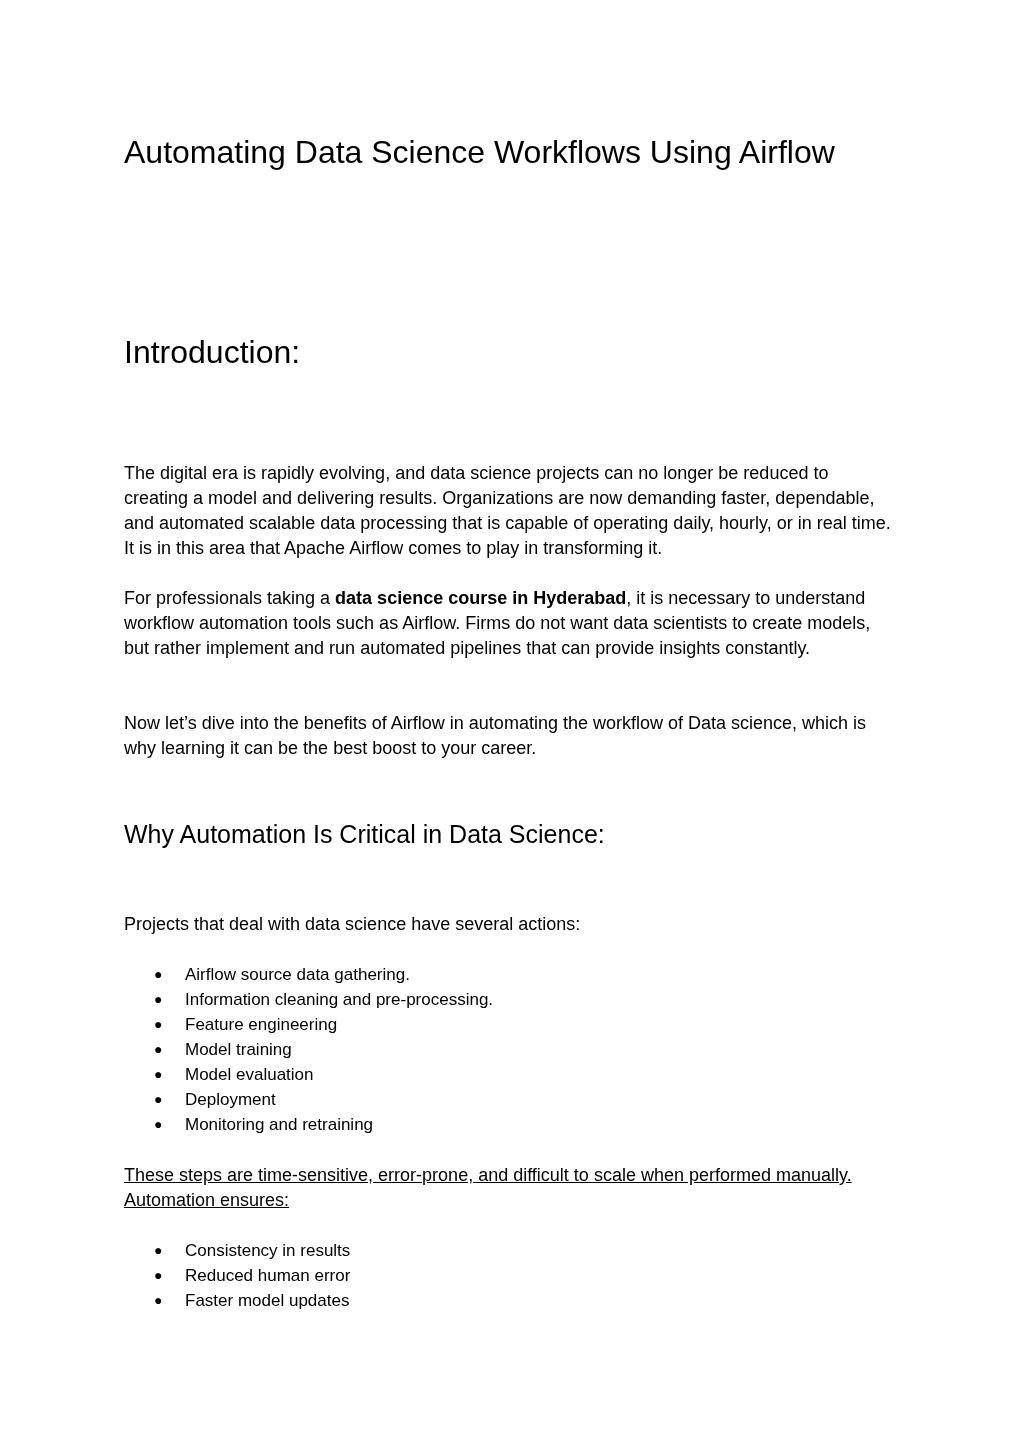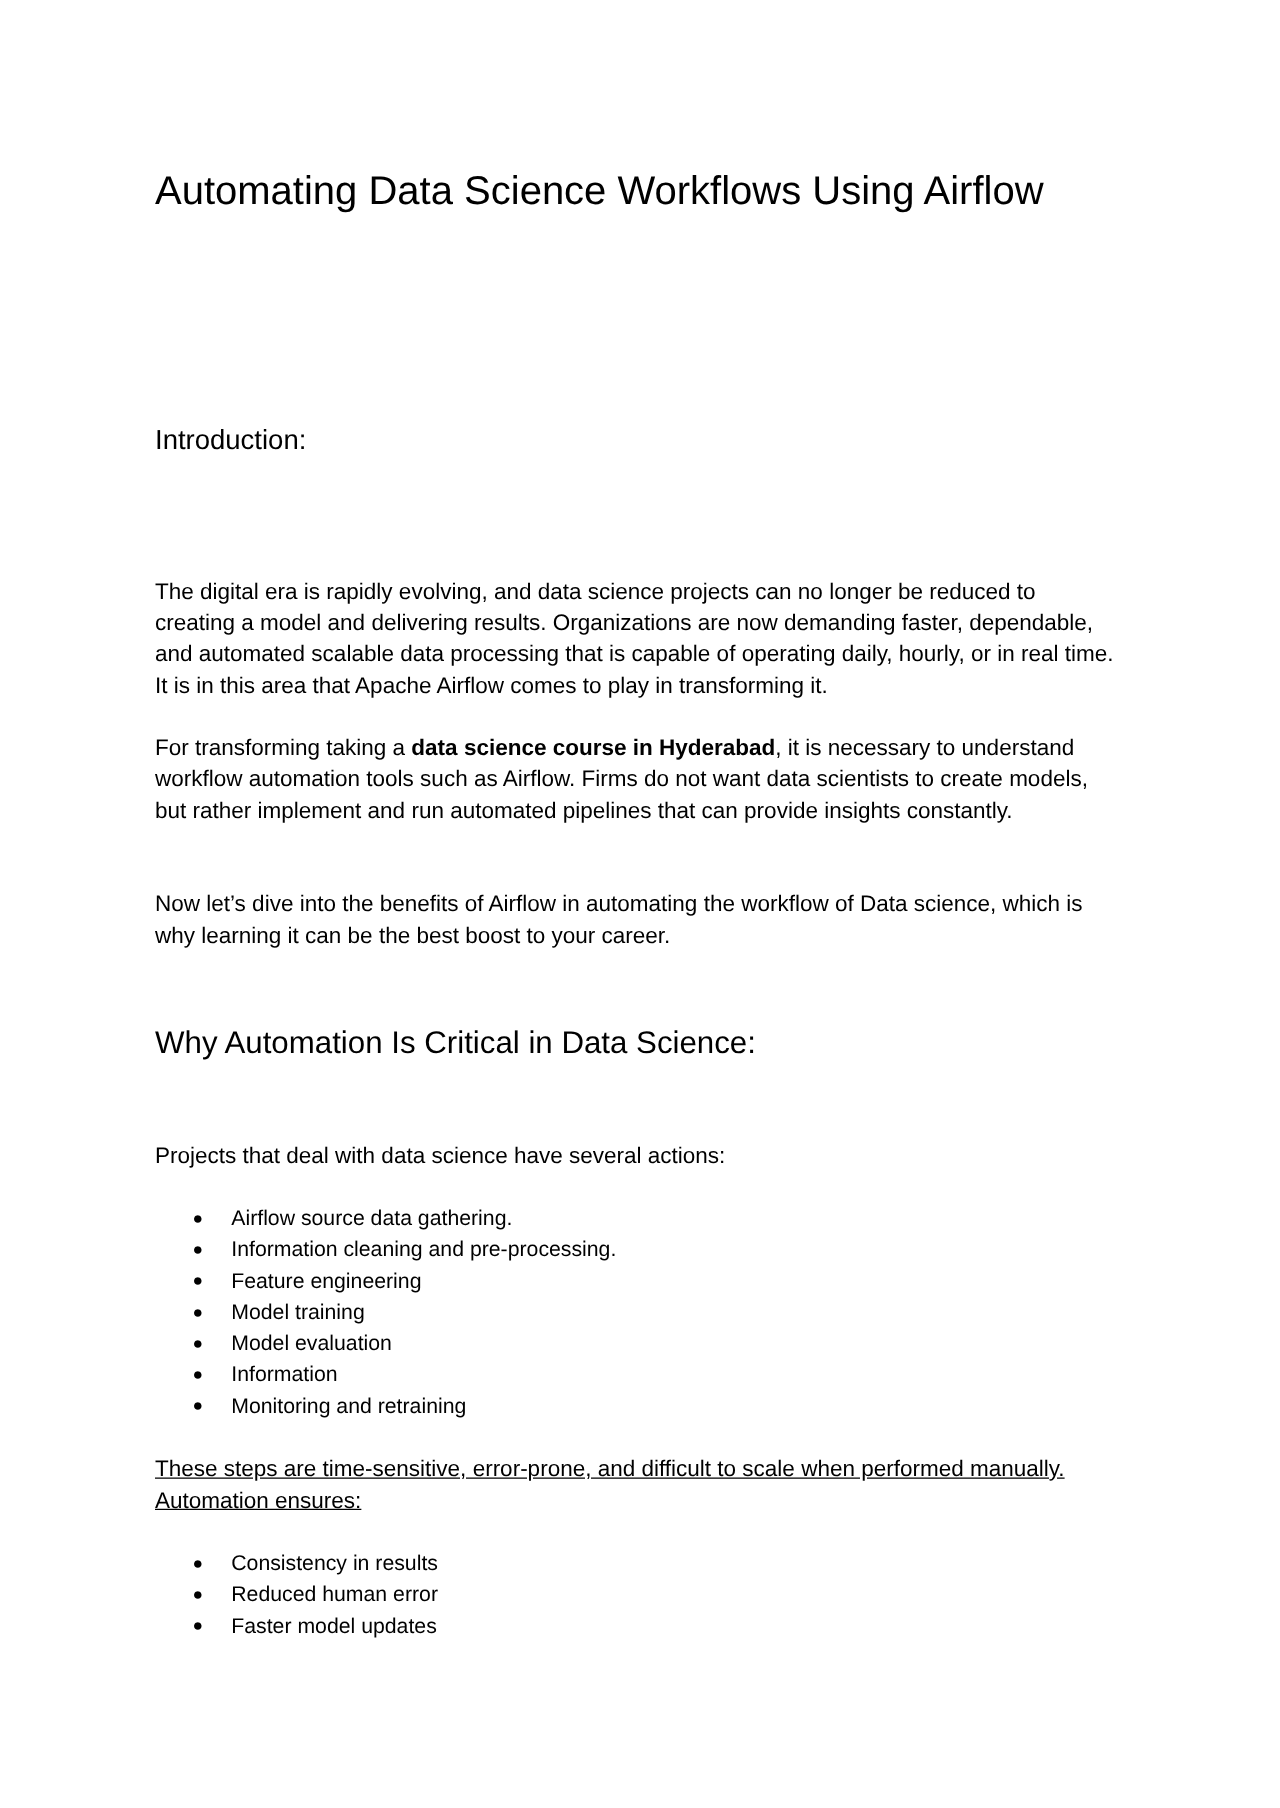--- a/index.html
+++ b/index.html
@@ -1,21 +1,21 @@
 <!DOCTYPE html>
 <html><head>
 <meta charset="utf-8">
 <style>
   html, body { margin: 0; padding: 0; background: #ffffff; }
   body { width: 1024px; height: 1446px; position: relative; overflow: hidden;
          font-family: "Liberation Sans", sans-serif; color: #000000; }
   .page { position: absolute; left: 124px; top: 0; width: 780px; }
   .title { position: absolute; top: 124px; left: 0; font-size: 32px; line-height: 56px; font-weight: normal; margin: 0; width: 780px; }
   .h2 { position: absolute; left: 0; font-weight: normal; margin: 0; }
-  .h2.intro { top: 330px; font-size: 22px; line-height: 44px; }
+  .h2.intro { top: 330px; font-size: 32px; line-height: 44px; }
   .h2.why { top: 816px; font-size: 25px; line-height: 36px; }
   .para { position: absolute; left: 0; width: 770px; font-size: 18px; line-height: 25px; margin: 0; }
   .p1 { top: 461px; }
   .p2 { top: 586px; }
   .p3 { top: 711px; }
   .p4 { top: 912px; }
   .p5 { top: 1163px; text-decoration: underline; }
   ul.list { position: absolute; left: 0; margin: 0; padding: 0; list-style: none; font-size: 17px; line-height: 25px; }
   ul.list li { position: relative; padding-left: 61px; white-space: nowrap; }
   ul.list li .bullet { position: absolute; left: 30px; top: 0; font-size: 14px; }
@@ -26,35 +26,35 @@
 </head>
 <body>
 
 <div class="page">
   <h1 class="title">Automating Data Science Workflows Using Airflow</h1>
 
   <h2 class="h2 intro">Introduction:</h2>
 
   <p class="para p1">The digital era is rapidly evolving, and data science projects can no longer be reduced to creating a model and delivering results. Organizations are now demanding faster, dependable, and automated scalable data processing that is capable of operating daily, hourly, or in real time. It is in this area that Apache Airflow comes to play in transforming it.</p>
 
-  <p class="para p2"><span>For transforming taking a </span><b>data science course in Hyderabad</b><span>, it is necessary to understand workflow automation tools such as Airflow. Firms do not want data scientists to create models, but rather implement and run automated pipelines that can provide insights constantly.</span></p>
+  <p class="para p2"><span>For professionals taking a </span><b>data science course in Hyderabad</b><span>, it is necessary to understand workflow automation tools such as Airflow. Firms do not want data scientists to create models, but rather implement and run automated pipelines that can provide insights constantly.</span></p>
 
   <p class="para p3">Now let’s dive into the benefits of Airflow in automating the workflow of Data science, which is why learning it can be the best boost to your career.</p>
 
   <h2 class="h2 why">Why Automation Is Critical in Data Science:</h2>
 
   <p class="para p4">Projects that deal with data science have several actions:</p>
 
   <ul class="list l1">
     <li><span class="bullet">●</span><span>Airflow source data gathering.</span></li>
     <li><span class="bullet">●</span><span>Information cleaning and pre-processing.</span></li>
     <li><span class="bullet">●</span><span>Feature engineering</span></li>
     <li><span class="bullet">●</span><span>Model training</span></li>
     <li><span class="bullet">●</span><span>Model evaluation</span></li>
-    <li><span class="bullet">●</span><span>Information</span></li>
+    <li><span class="bullet">●</span><span>Deployment</span></li>
     <li><span class="bullet">●</span><span>Monitoring and retraining</span></li>
   </ul>
 
   <p class="para p5">These steps are time-sensitive, error-prone, and difficult to scale when performed manually. Automation ensures:</p>
 
   <ul class="list l2">
     <li><span class="bullet">●</span><span>Consistency in results</span></li>
     <li><span class="bullet">●</span><span>Reduced human error</span></li>
     <li><span class="bullet">●</span><span>Faster model updates</span></li>
   </ul>

